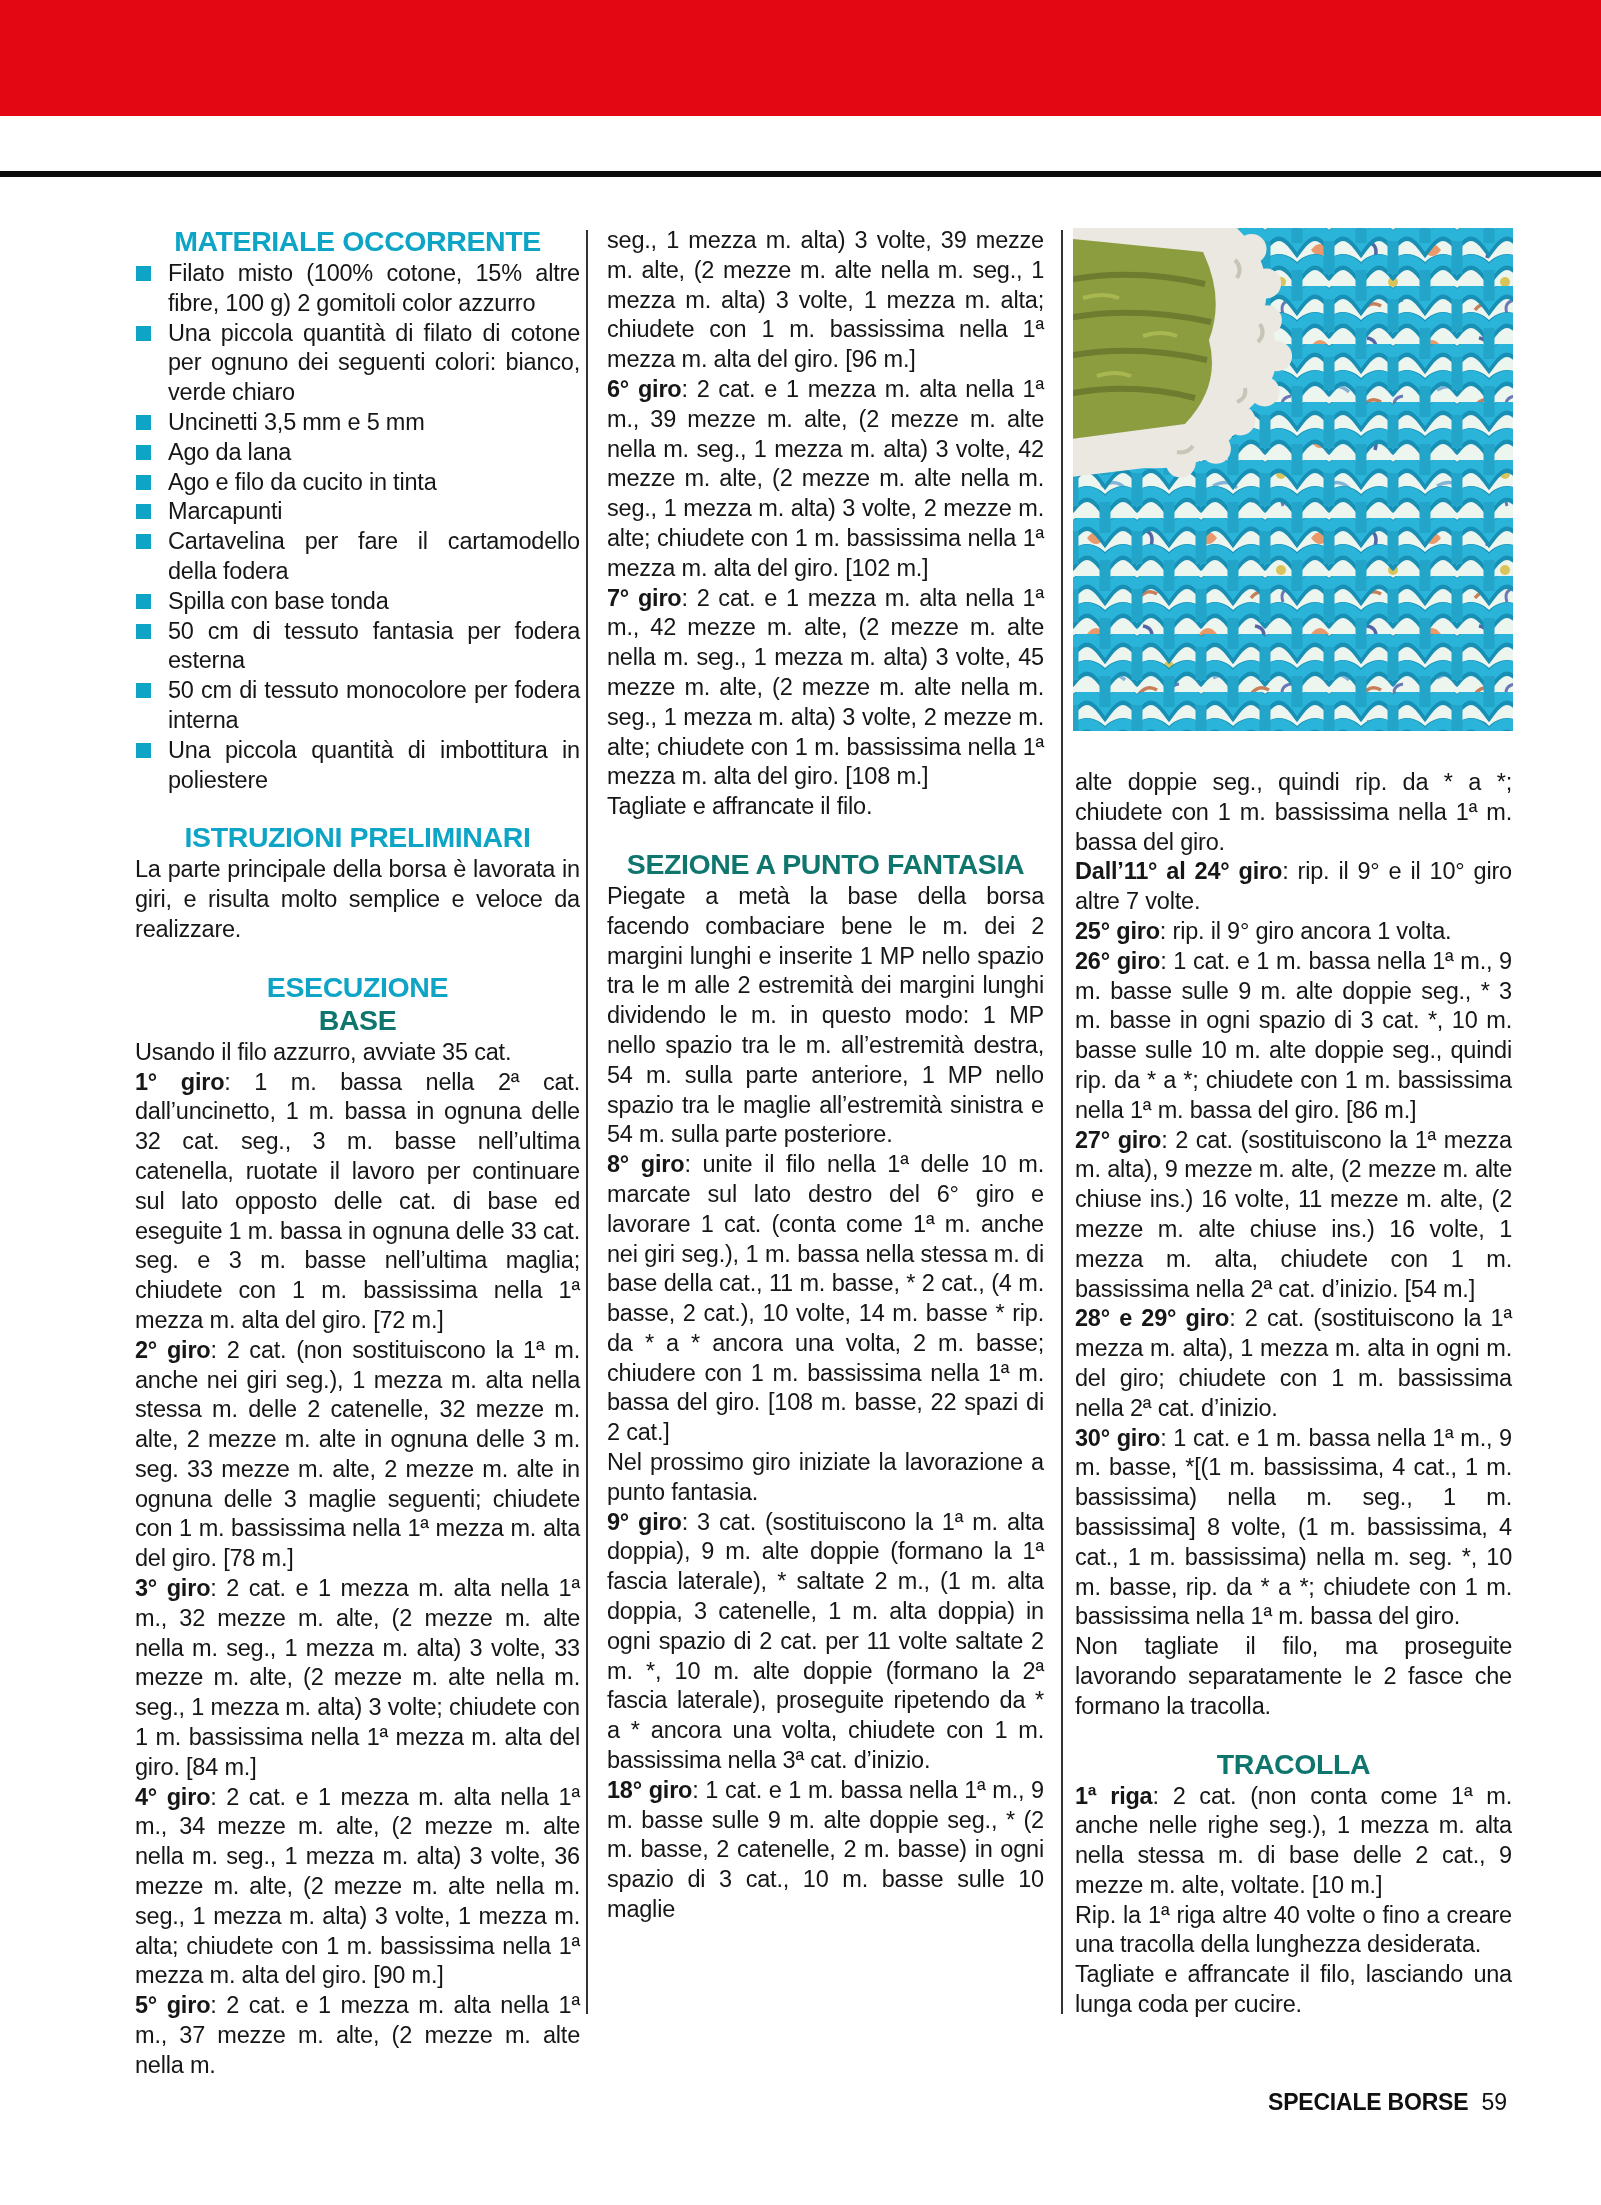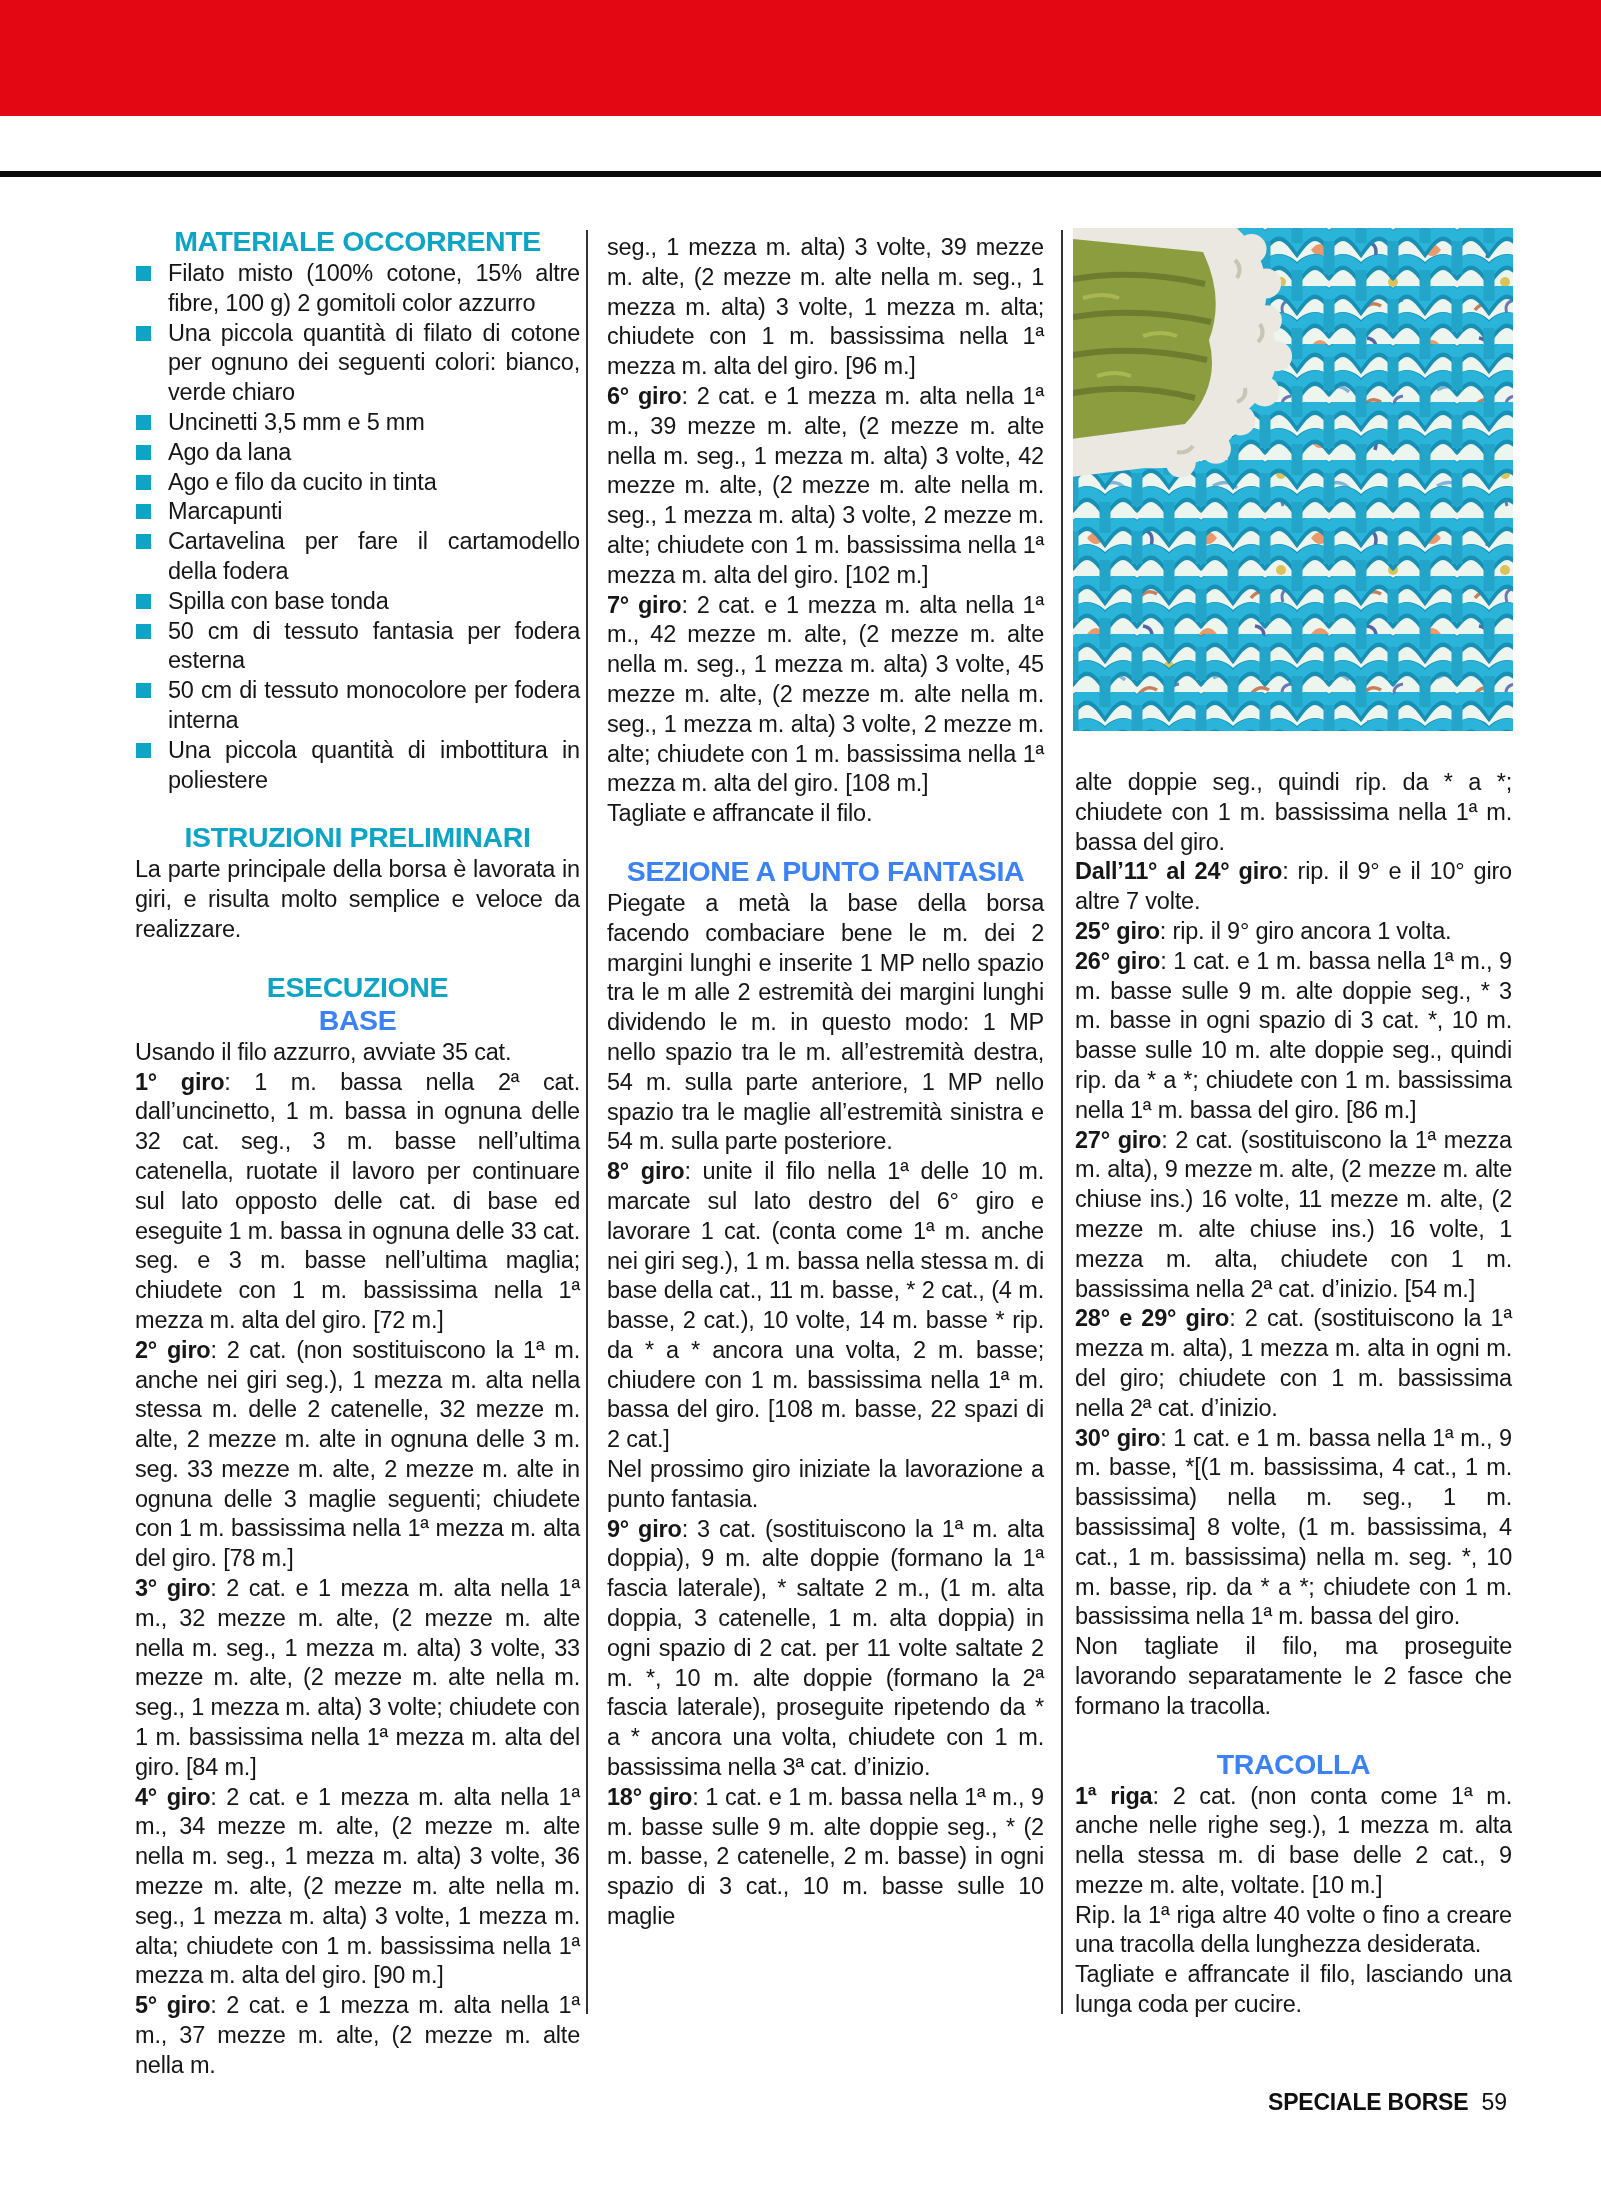--- a/index.html
+++ b/index.html
@@ -10,28 +10,28 @@
   .red-band{position:absolute;left:0;top:0;width:1601px;height:116px;background:#e30613;}
   .top-rule{position:absolute;left:0;top:171px;width:1601px;height:6px;background:#0b0b0b;}
   .vrule{position:absolute;top:230px;width:2px;height:1784px;background:#333333;}
   .vr1{left:586px;}
   .vr2{left:1061px;}
   .column{
     position:absolute;font-size:23.5px;line-height:29.8px;letter-spacing:-0.2px;
     text-align:justify;color:#161616;
   }
   #col-0{left:135px;top:226px;width:445px;}
-  #col-1{left:607px;top:233px;width:437px;}
+  #col-1{left:607px;top:226px;width:437px;}
   #col-2{left:1075px;top:768px;width:437px;}
   .heading{
     font-weight:700;font-size:28.5px;line-height:30px;letter-spacing:-0.4px;
     margin:27px 0 3px 0;text-align:center;
   }
   .h-cyan{color:#0da4c6;}
-  .h-black{color:#3b82f6;}
+  .h-black{color:#0f766e;}
   .heading.first{margin-top:0;}
   .heading.after-heading{margin-top:1px;}
   .para{margin:0;}
   .plabel{font-weight:700;}
   .bullet{position:relative;padding-left:33px;}
   .sq{position:absolute;left:1px;top:7px;width:15px;height:15px;background:#0da4c6;}
   .photo{position:absolute;left:1073px;top:228px;width:440px;height:503px;}
   .photo svg{display:block;width:440px;height:503px;}
   .footer{position:absolute;top:2089px;right:94px;font-size:23px;color:#101010;white-space:nowrap;}
   .footer .fb{font-weight:700;letter-spacing:-0.2px;margin-right:13px;margin-left:14px;}

